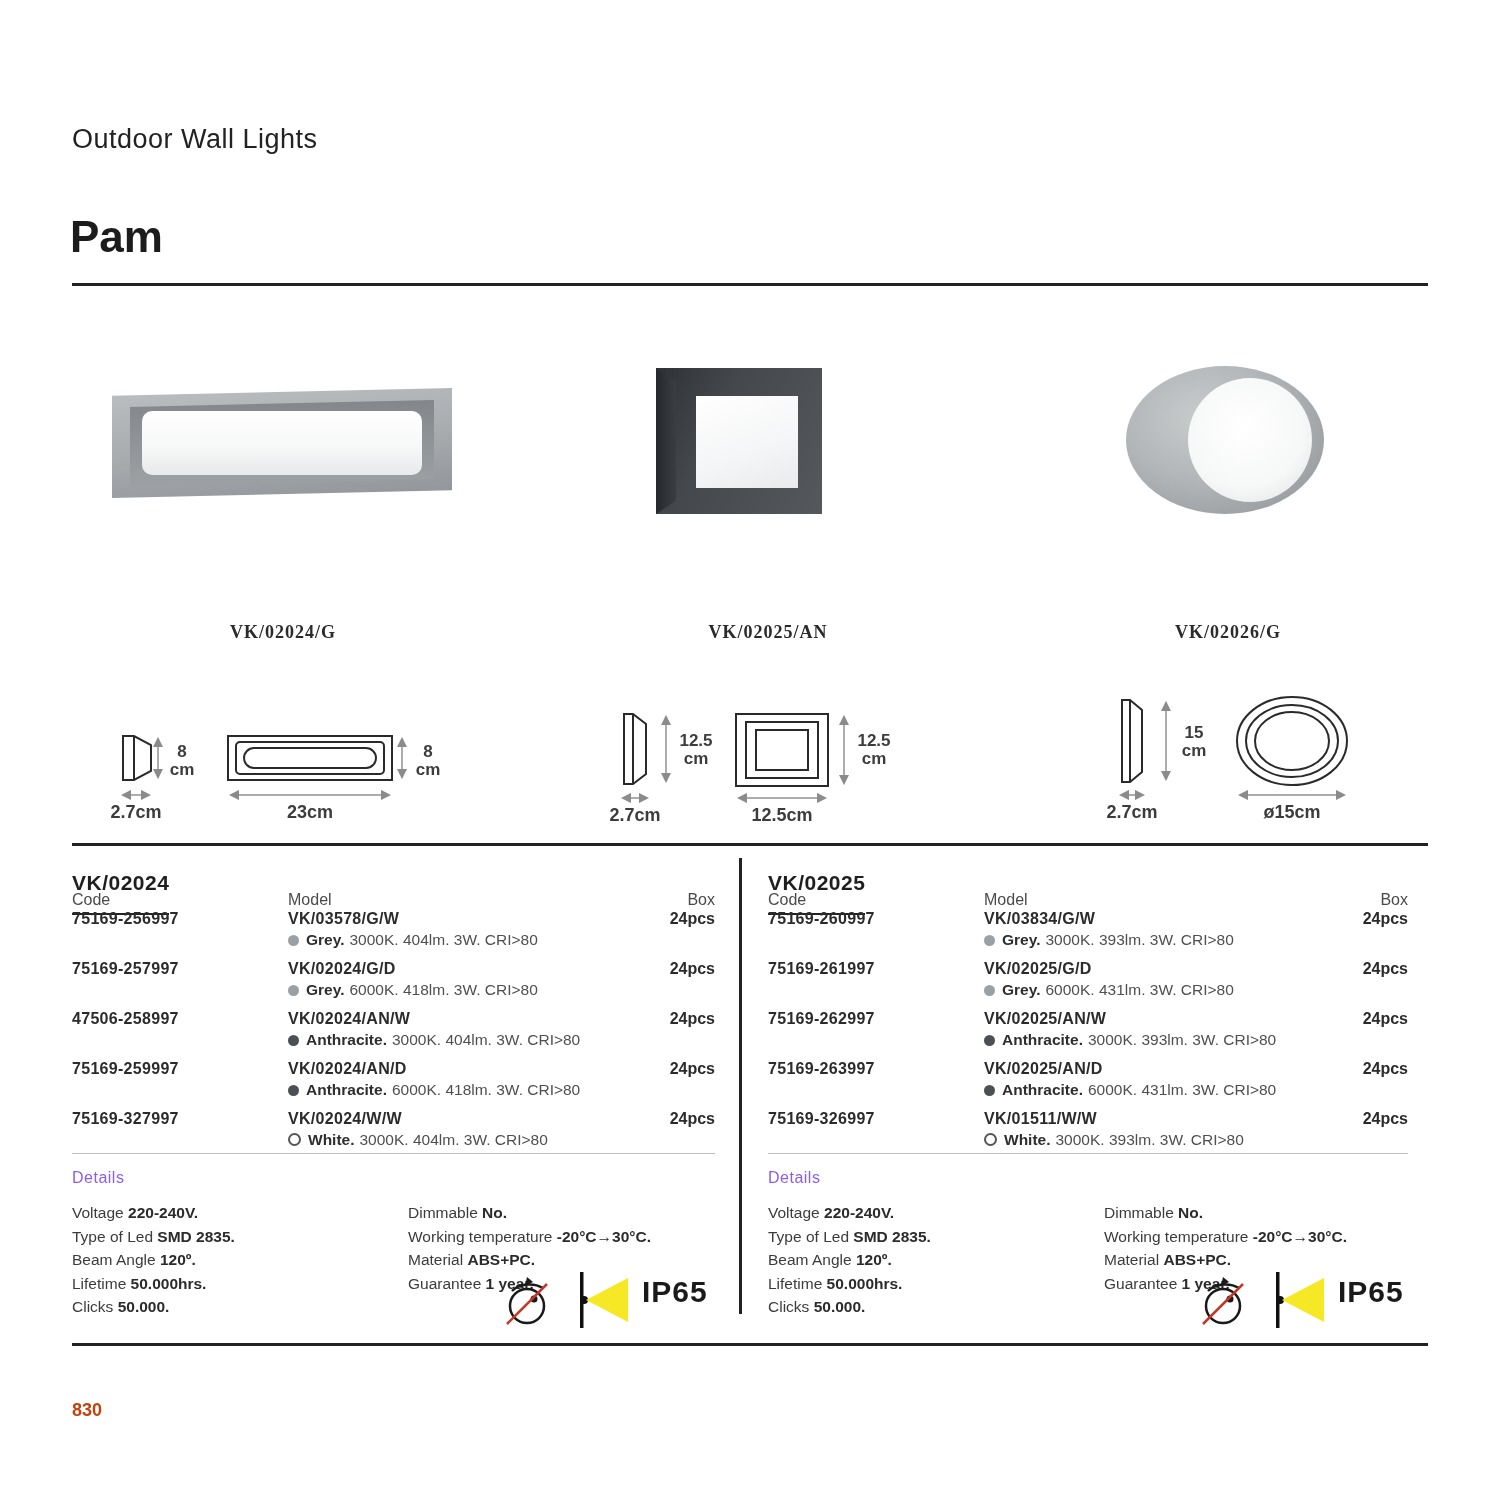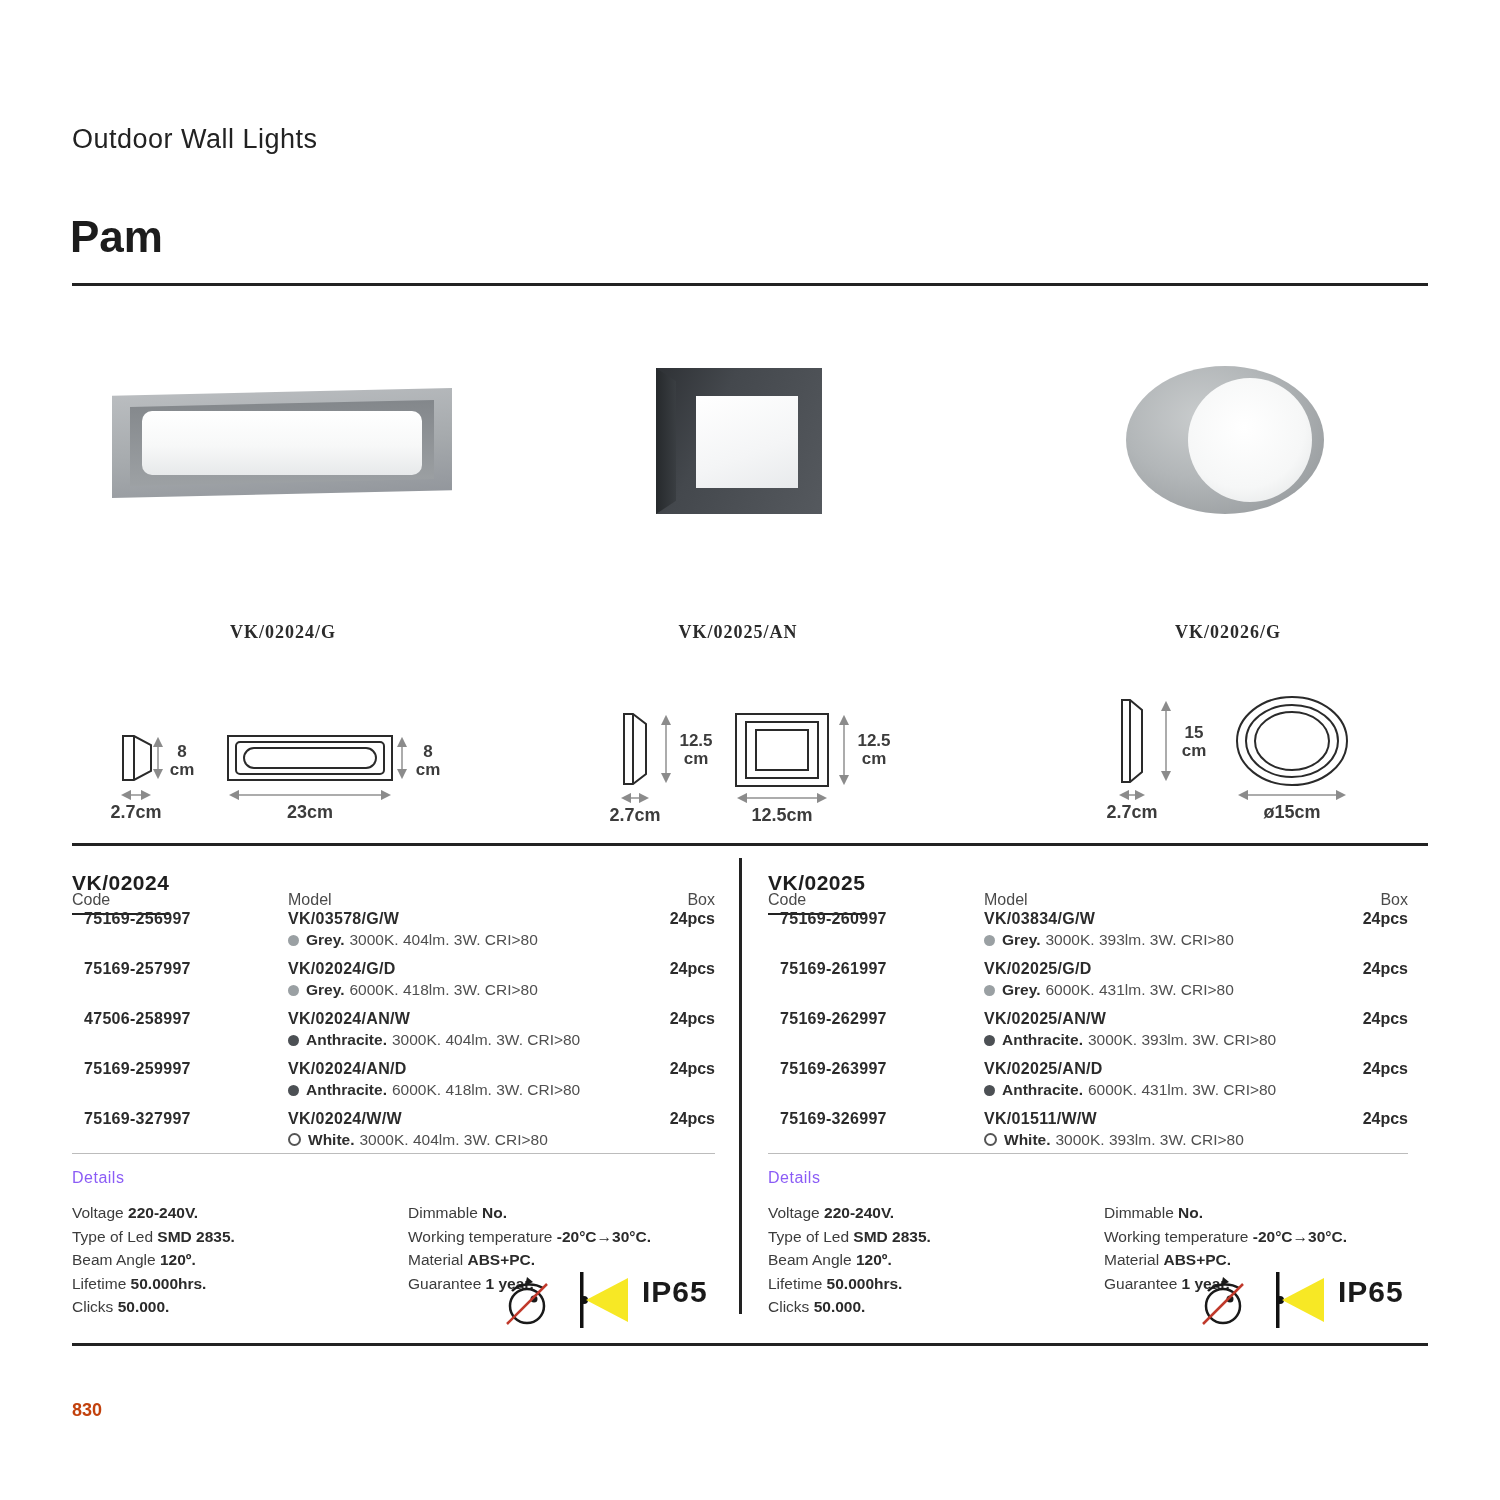--- a/index.html
+++ b/index.html
@@ -49,21 +49,21 @@
   .half-left{left:72px;width:643px;}
   .half-right{left:768px;width:640px;}
   .sec-title{position:absolute;left:0;top:16px;font-size:21px;font-weight:bold;color:#1e1e1e;
           border-bottom:2.5px solid #222;padding-bottom:18px;letter-spacing:.5px;}
   .col-head{position:absolute;top:36px;font-size:16px;color:#4a4a4a;}
   .col-head.code{left:0;}
   .col-head.model{left:216px;}
   .col-head.box{right:0;}
   .trow{position:absolute;left:0;right:0;height:48px;}
   .cell{position:absolute;font-size:16px;}
-  .cell.code{left:0;top:0;font-weight:bold;letter-spacing:.3px;margin-left:12px;}
+  .cell.code{left:0;top:0;font-weight:bold;letter-spacing:.3px;}
   .cell.model{left:216px;top:0;font-weight:bold;letter-spacing:.3px;}
   .cell.box{right:0;top:0;font-weight:bold;}
   .cell.spec{left:216px;top:21px;font-size:15.5px;color:#4f4f4f;white-space:nowrap;}
   .dot{display:inline-block;width:11px;height:11px;border-radius:50%;margin-right:7px;vertical-align:-1px;}
   .dot-grey{background:#9aa0a3;}
   .dot-anthracite{background:#4c5054;}
   .dot-white{width:9px;height:9px;background:#fff;border:2px solid #555;}
   .finish{font-weight:bold;color:#2e2e2e;margin-right:5px;}
 
   .det-sep{position:absolute;left:0;right:0;top:298px;height:1px;background:#bcbcbc;}
@@ -93,21 +93,21 @@
     <div class="p1-panel"></div>
   </div>
   <div class="abs photo2">
     <div class="p2-side"></div>
     <div class="p2-panel"></div>
   </div>
   <div class="abs photo3">
     <div class="p3-panel"></div>
   </div>
   <div class="abs plabel" style="left:283px;">VK/02024/G</div>
-  <div class="abs plabel" style="left:738px;">VK/02025/AN</div>
+  <div class="abs plabel" style="left:768px;">VK/02025/AN</div>
   <div class="abs plabel" style="left:1228px;">VK/02026/G</div>
 
   <svg class="abs dims" width="1500" height="1500" viewBox="0 0 1500 1500">
     <defs>
       <marker id="ah" viewBox="0 0 10 10" refX="8" refY="5" markerWidth="7" markerHeight="7" orient="auto-start-reverse">
         <path d="M0,0 L10,5 L0,10 z" fill="#8b8b8b"></path>
       </marker>
     </defs>
     <g stroke="#2a2a2a" stroke-width="2" fill="none">
       <path d="M123,736 h11 l17,9 v26 l-17,9 h-11 z"></path>

